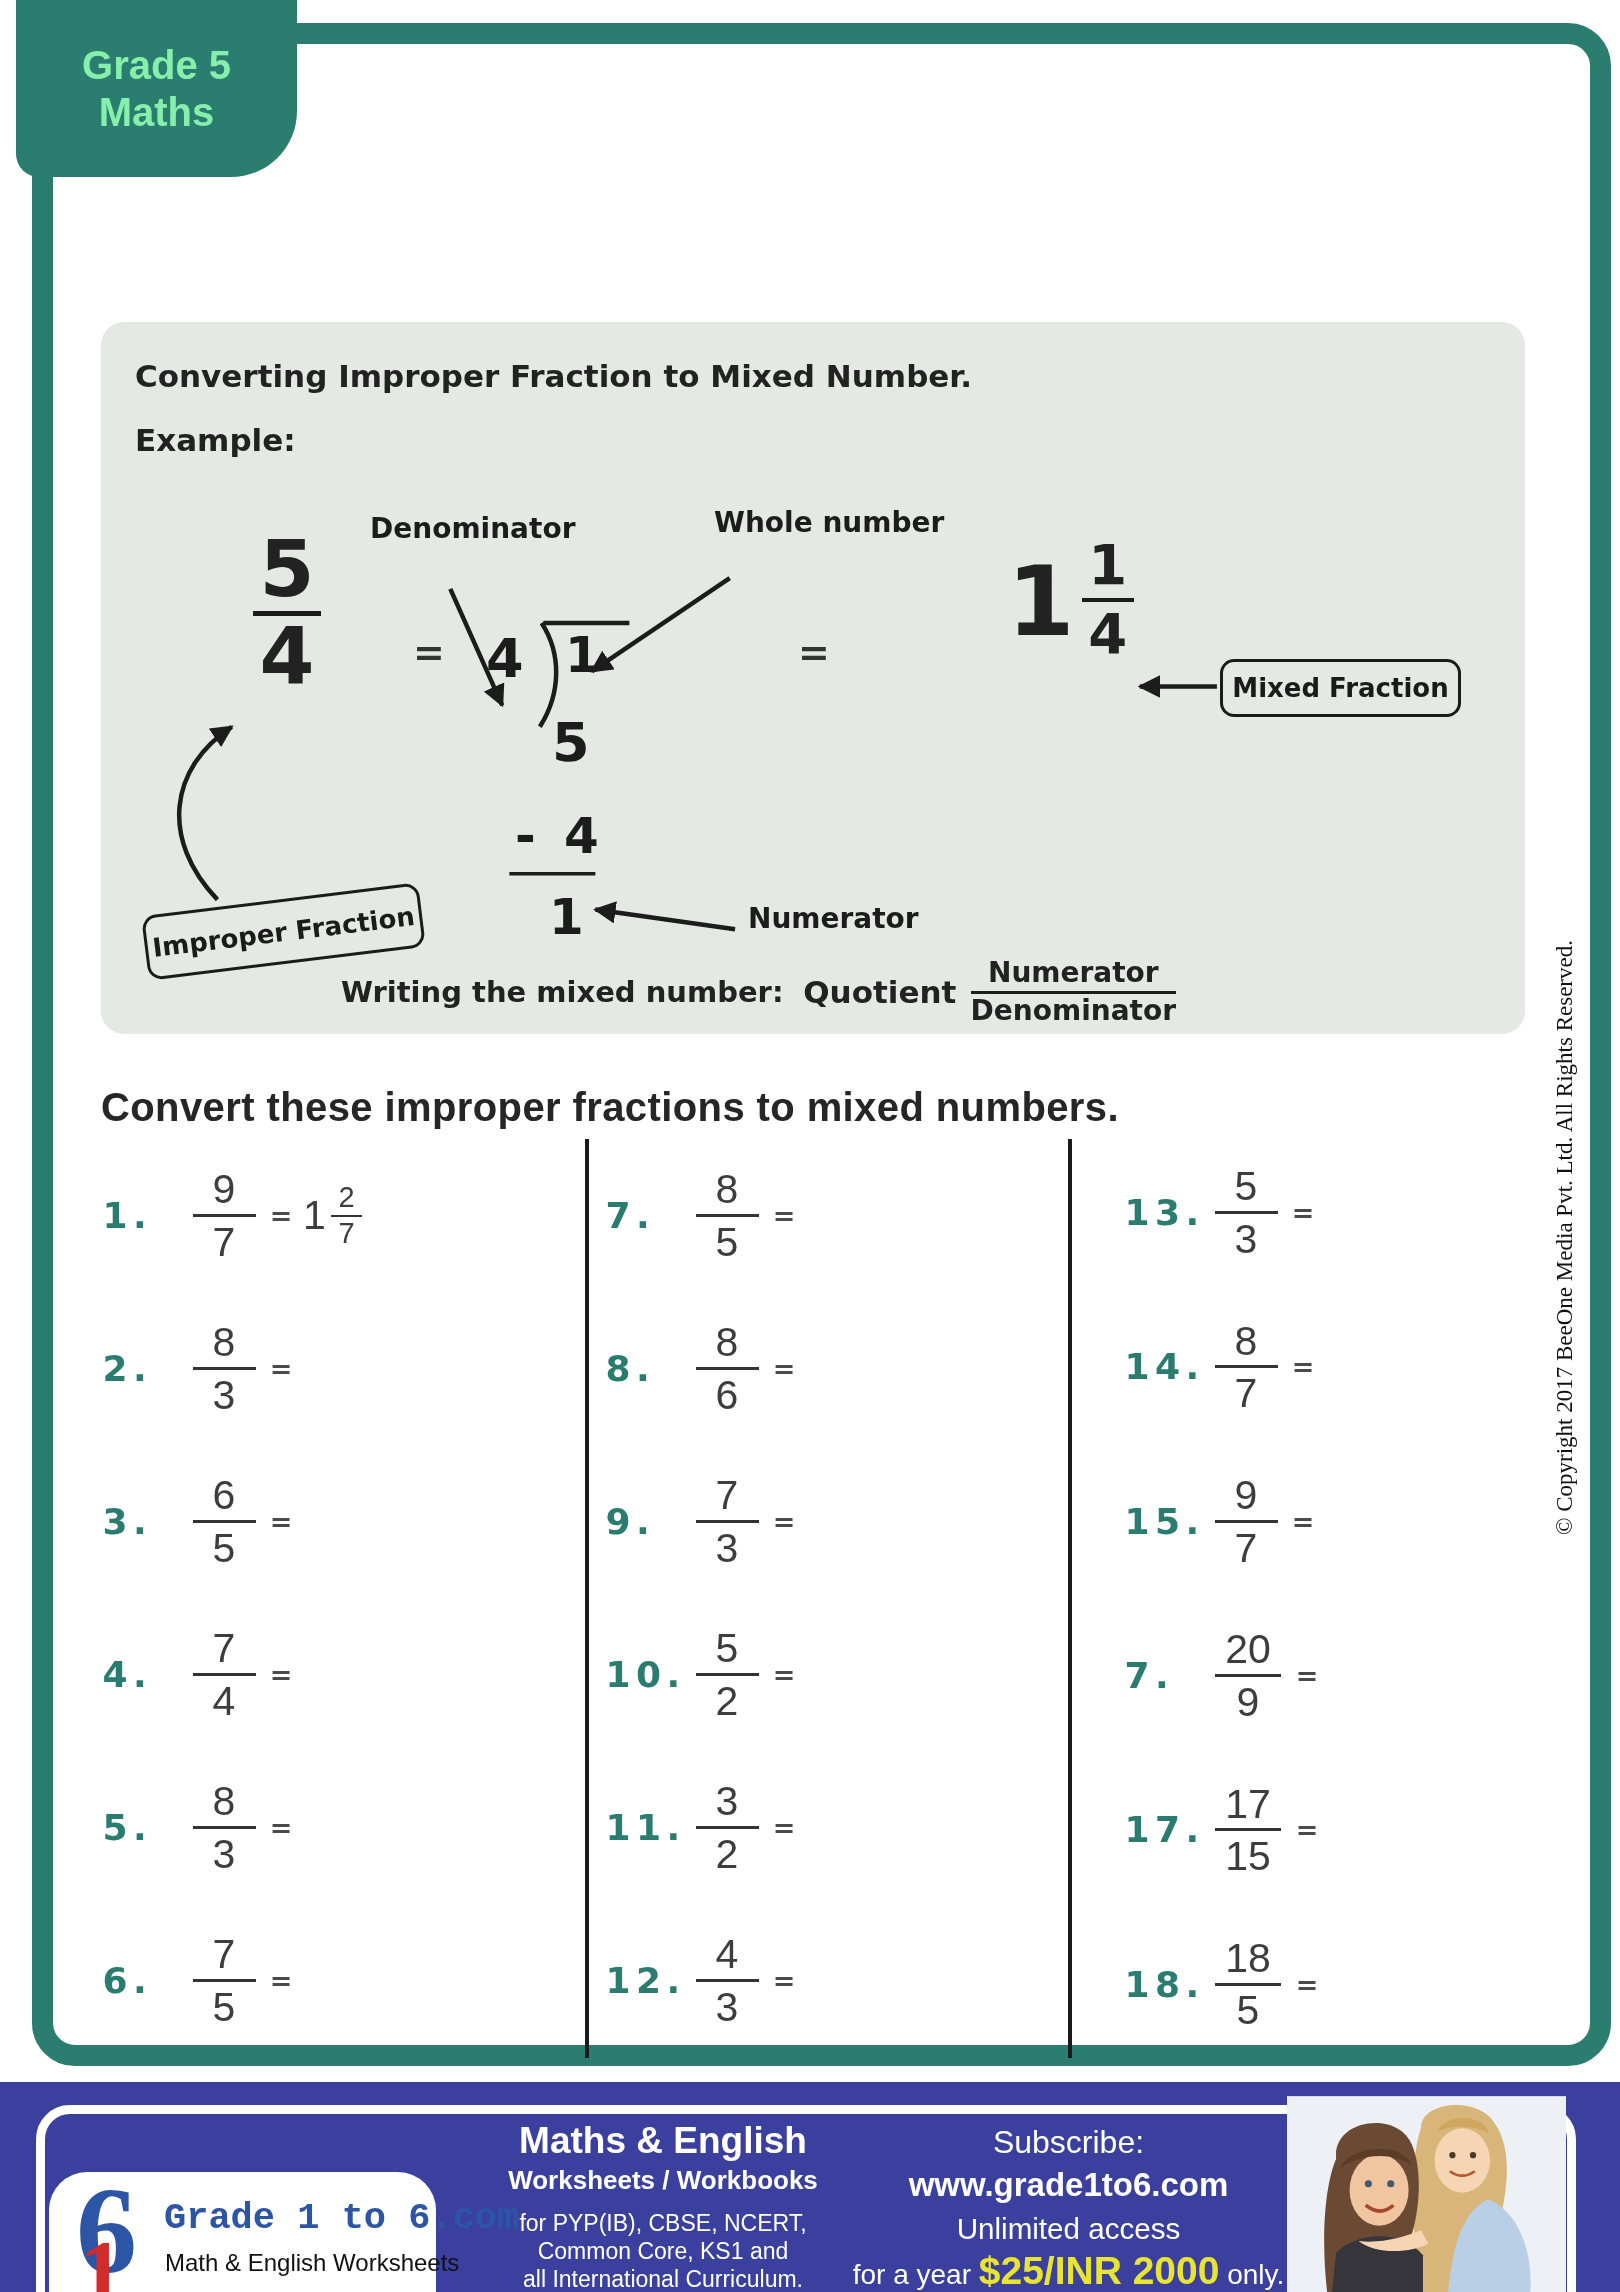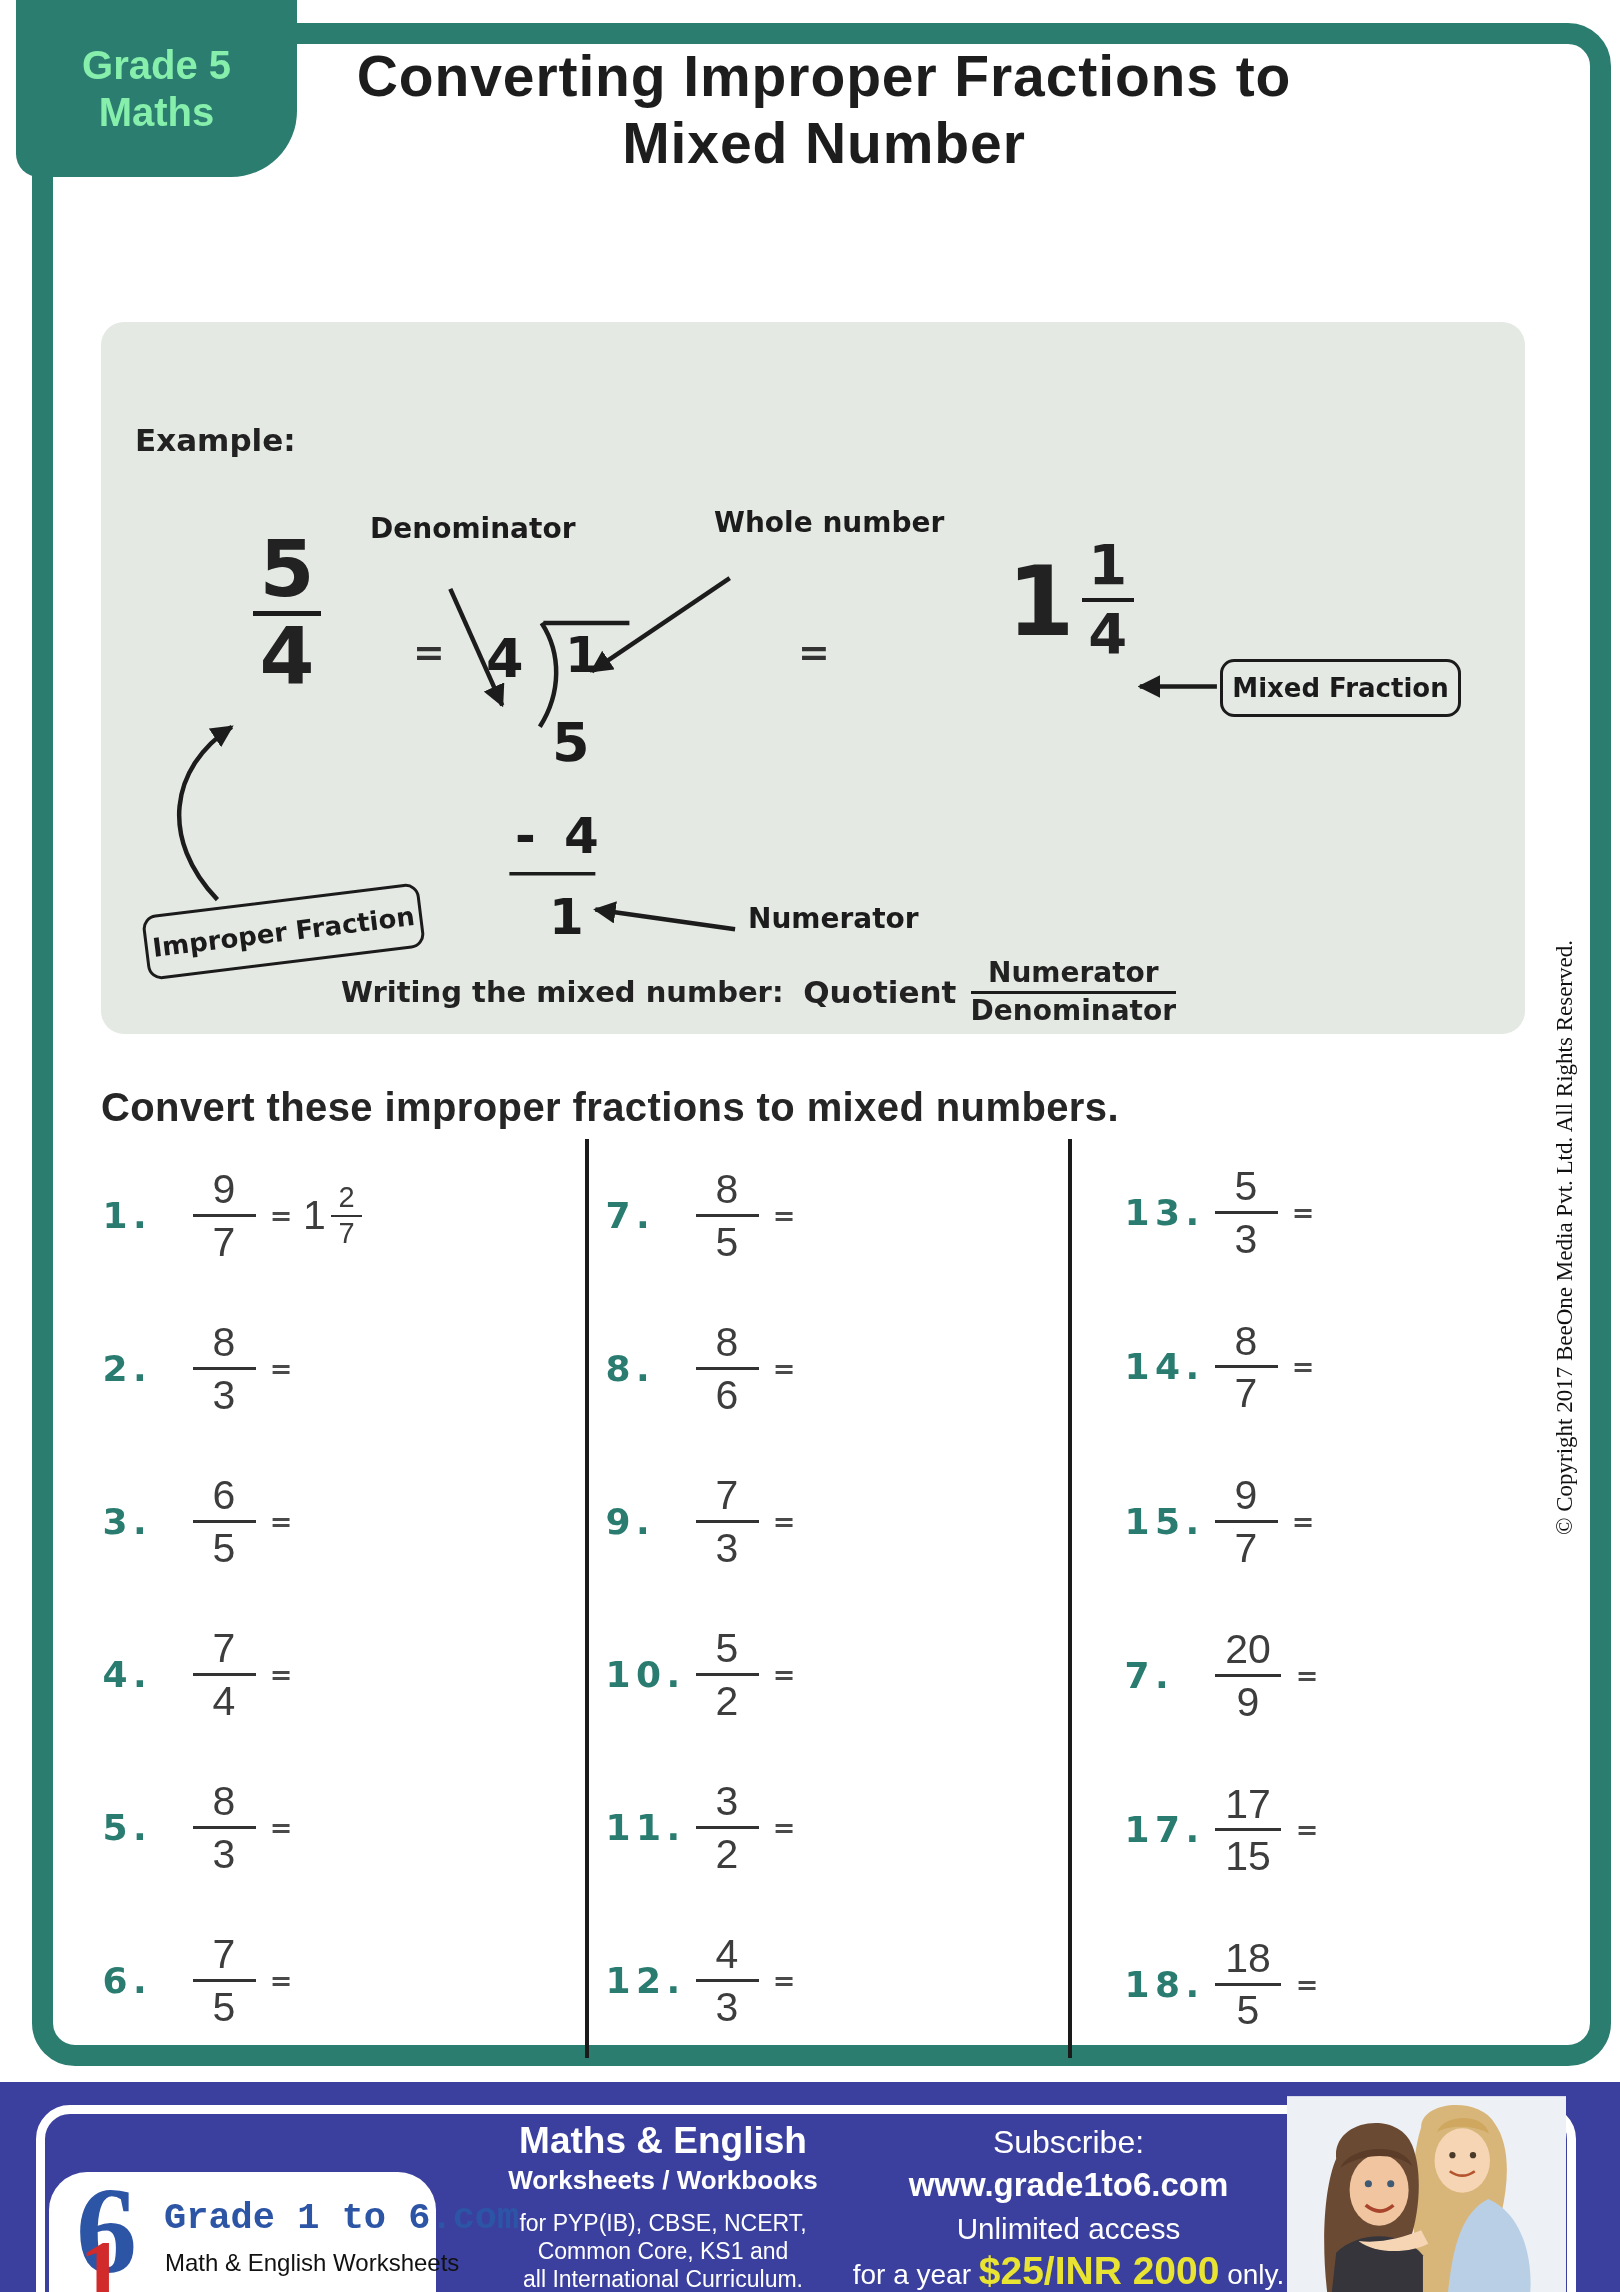--- a/index.html
+++ b/index.html
@@ -143,26 +143,23 @@
 
 <div class="page">
 
   <div class="frame"></div>
 
   <div class="badge">
     <span>Grade 5</span>
     <span>Maths</span>
   </div>
 
-  <div class="title">
-    <div>Converting Improper Fractions to</div>
-    <div>Mixed Number</div>
-  </div>
 
   <div class="exbox">
+    <div class="ex-abs ex-head">Converting Improper Fraction to Mixed Number.</div>
     <div class="ex-abs ex-label">Example:</div>
 
     <div class="ex-abs callout co-den">Denominator</div>
     <div class="ex-abs callout co-whole">Whole number</div>
     <div class="ex-abs callout co-numer">Numerator</div>
 
     <div class="ex-abs bigfrac">
       <span class="fn">5</span>
       <span class="fb"></span>
       <span class="fn">4</span>

